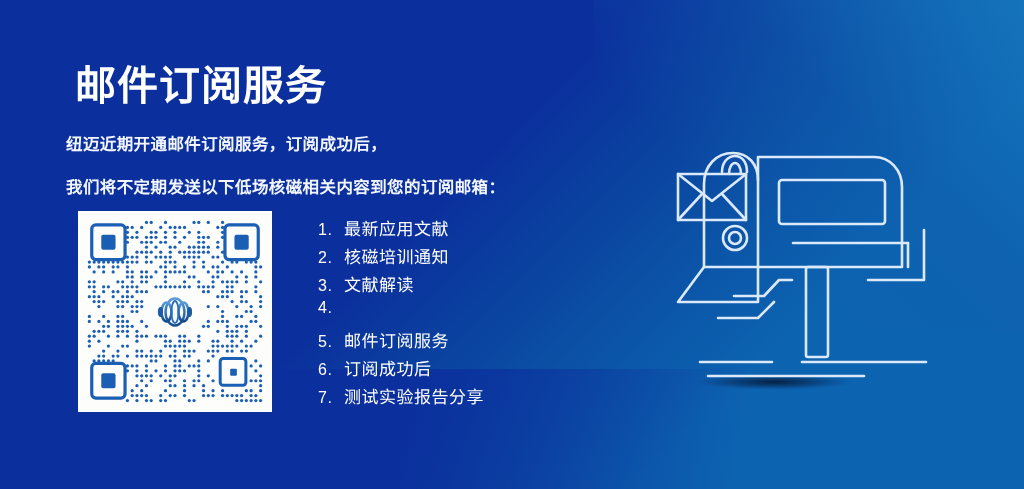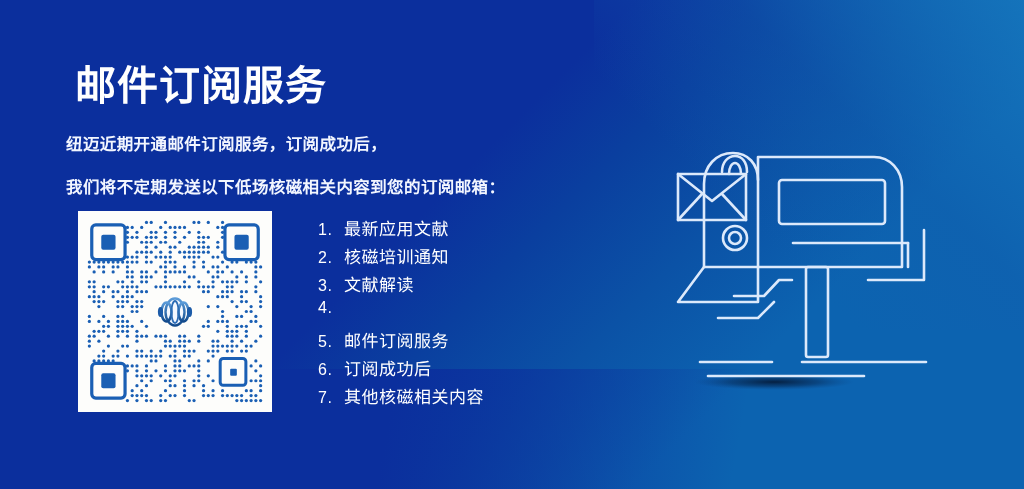--- a/index.html
+++ b/index.html
@@ -184,21 +184,21 @@
       <li>
         <span class="num">5.</span>
         <span class="txt">邮件订阅服务</span>
       </li>
       <li>
         <span class="num">6.</span>
         <span class="txt">订阅成功后</span>
       </li>
       <li>
         <span class="num">7.</span>
-        <span class="txt">其他核磁相关内容</span>
+        <span class="txt">测试实验报告分享</span>
       </li>
     </ol>
 
   <div class="qr-panel">
     <div class="qr-inner">
       <svg class="qr-canvas" id="qr-canvas" viewBox="0 0 176 183">
           <circle cx="59.45945945945946" cy="2.472972972972973" r="1.6172972972972974" fill="#1a5fb4"></circle>
           <circle cx="64.21621621621622" cy="2.472972972972973" r="1.6172972972972974" fill="#1a5fb4"></circle>
           <circle cx="78.48648648648648" cy="2.472972972972973" r="1.6172972972972974" fill="#1a5fb4"></circle>
           <circle cx="107.02702702702703" cy="2.472972972972973" r="1.6172972972972974" fill="#1a5fb4"></circle>

